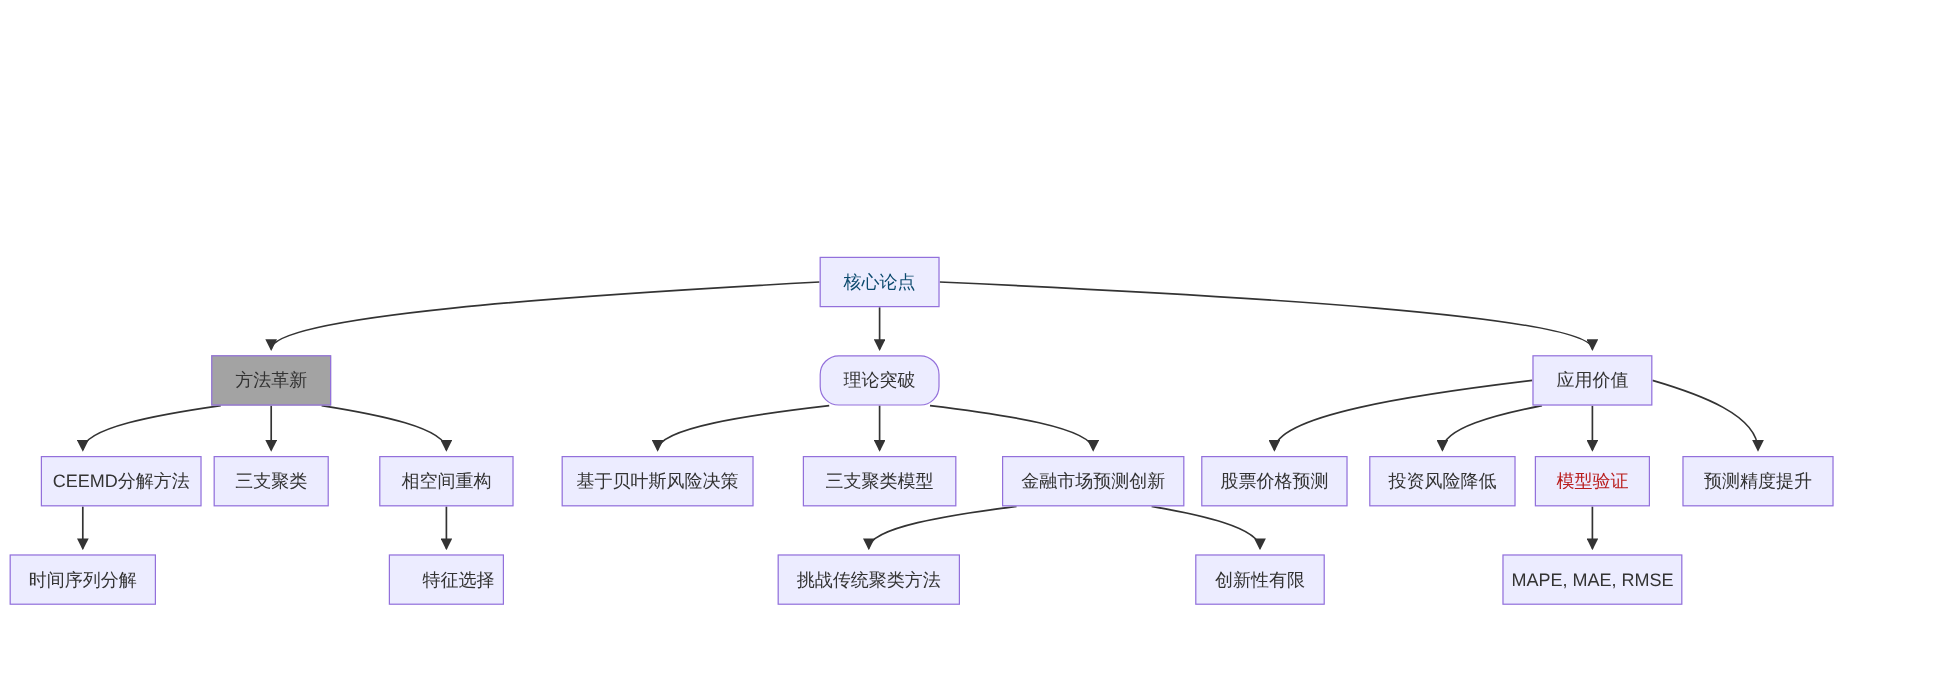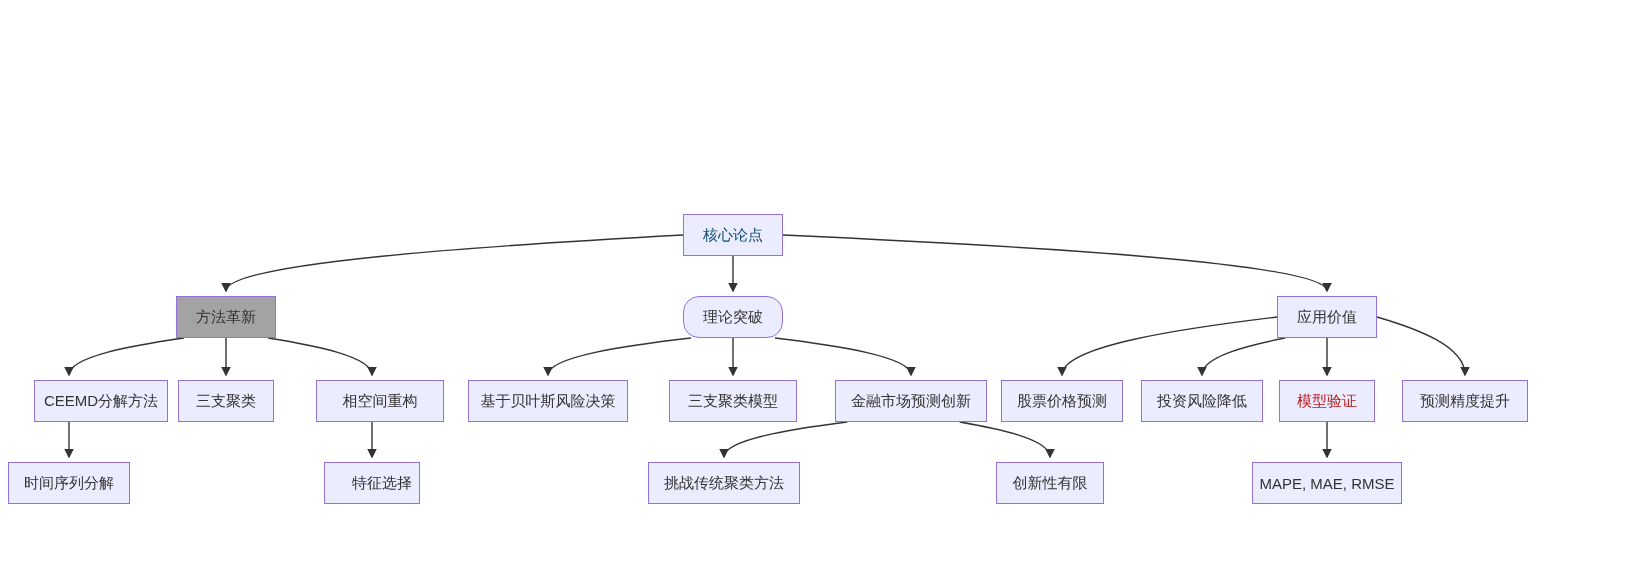--- a/index.html
+++ b/index.html
@@ -74,21 +74,21 @@
         <path d="M 1327 422 L 1327 457" class="edge" stroke="#333333" marker-end="url(#arrowhead)"></path>
       </g>
   </svg>
   <div id="nodes">
       <div class="node" style="left: 683px; top: 214px; width: 100px; background: rgb(236, 236, 255); border-color: rgb(147, 112, 219); color: #0c4a6e;">核心论点</div>
       <div class="node" style="left: 176px; top: 296px; width: 100px; background: #a3a3a3; border-color: rgb(147, 112, 219); color: rgb(51, 51, 51);">方法革新</div>
       <div class="node" style="left: 683px; top: 296px; width: 100px; background: rgb(236, 236, 255); border-color: rgb(147, 112, 219); color: rgb(51, 51, 51); border-radius: 16px;">理论突破</div>
       <div class="node" style="left: 1277px; top: 296px; width: 100px; background: rgb(236, 236, 255); border-color: rgb(147, 112, 219); color: rgb(51, 51, 51);">应用价值</div>
       <div class="node" style="left: 2px; top: 380px; width: 134px; background: rgb(236, 236, 255); border-color: rgb(147, 112, 219); color: rgb(51, 51, 51); margin-left: 32px;">CEEMD分解方法</div>
       <div class="node" style="left: 178px; top: 380px; width: 96px; background: rgb(236, 236, 255); border-color: rgb(147, 112, 219); color: rgb(51, 51, 51);">三支聚类</div>
-      <div class="node" style="left: 316px; top: 380px; width: 128px; background: rgb(236, 236, 255); border-color: rgb(147, 112, 219); color: rgb(51, 51, 51);">相空间重构</div>
+      <div class="node" style="left: 316px; top: 380px; width: 112px; background: rgb(236, 236, 255); border-color: rgb(147, 112, 219); color: rgb(51, 51, 51);">相空间重构</div>
       <div class="node" style="left: 468px; top: 380px; width: 160px; background: rgb(236, 236, 255); border-color: rgb(147, 112, 219); color: rgb(51, 51, 51);">基于贝叶斯风险决策</div>
       <div class="node" style="left: 669px; top: 380px; width: 128px; background: rgb(236, 236, 255); border-color: rgb(147, 112, 219); color: rgb(51, 51, 51);">三支聚类模型</div>
       <div class="node" style="left: 835px; top: 380px; width: 152px; background: rgb(236, 236, 255); border-color: rgb(147, 112, 219); color: rgb(51, 51, 51);">金融市场预测创新</div>
       <div class="node" style="left: 1001px; top: 380px; width: 122px; background: rgb(236, 236, 255); border-color: rgb(147, 112, 219); color: rgb(51, 51, 51);">股票价格预测</div>
       <div class="node" style="left: 1141px; top: 380px; width: 122px; background: rgb(236, 236, 255); border-color: rgb(147, 112, 219); color: rgb(51, 51, 51);">投资风险降低</div>
       <div class="node" style="left: 1279px; top: 380px; width: 96px; background: rgb(236, 236, 255); border-color: rgb(147, 112, 219); color: #b91c1c;">模型验证</div>
       <div class="node" style="left: 1402px; top: 380px; width: 126px; background: rgb(236, 236, 255); border-color: rgb(147, 112, 219); color: rgb(51, 51, 51);">预测精度提升</div>
       <div class="node" style="left: 8px; top: 462px; width: 122px; background: rgb(236, 236, 255); border-color: rgb(147, 112, 219); color: rgb(51, 51, 51);">时间序列分解</div>
       <div class="node" style="left: 324px; top: 462px; width: 96px; background: rgb(236, 236, 255); border-color: rgb(147, 112, 219); color: rgb(51, 51, 51); padding-left: 20px;">特征选择</div>
       <div class="node" style="left: 648px; top: 462px; width: 152px; background: rgb(236, 236, 255); border-color: rgb(147, 112, 219); color: rgb(51, 51, 51);">挑战传统聚类方法</div>

